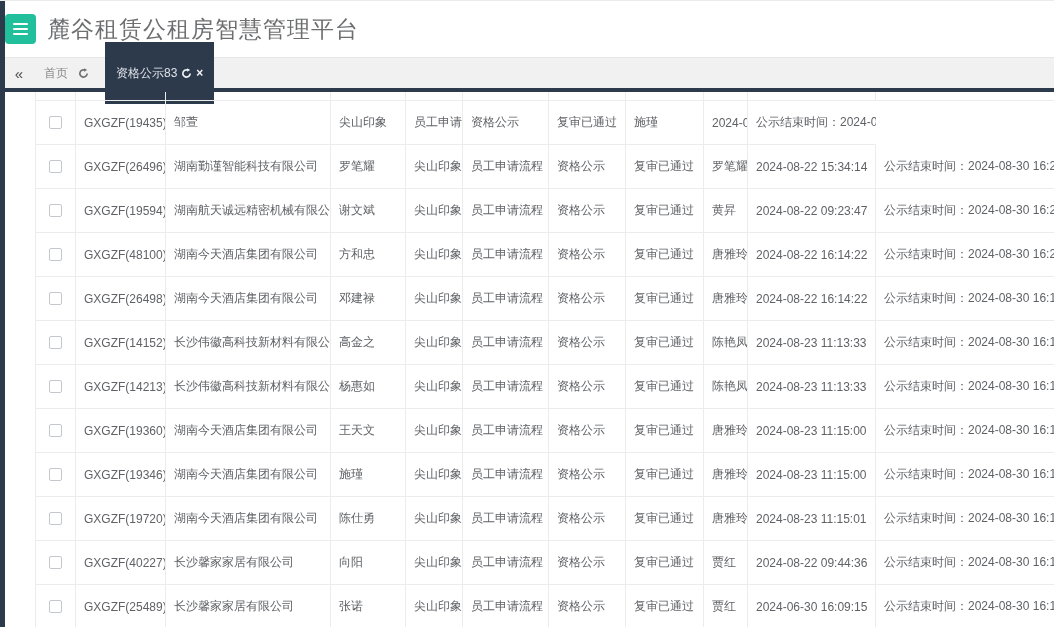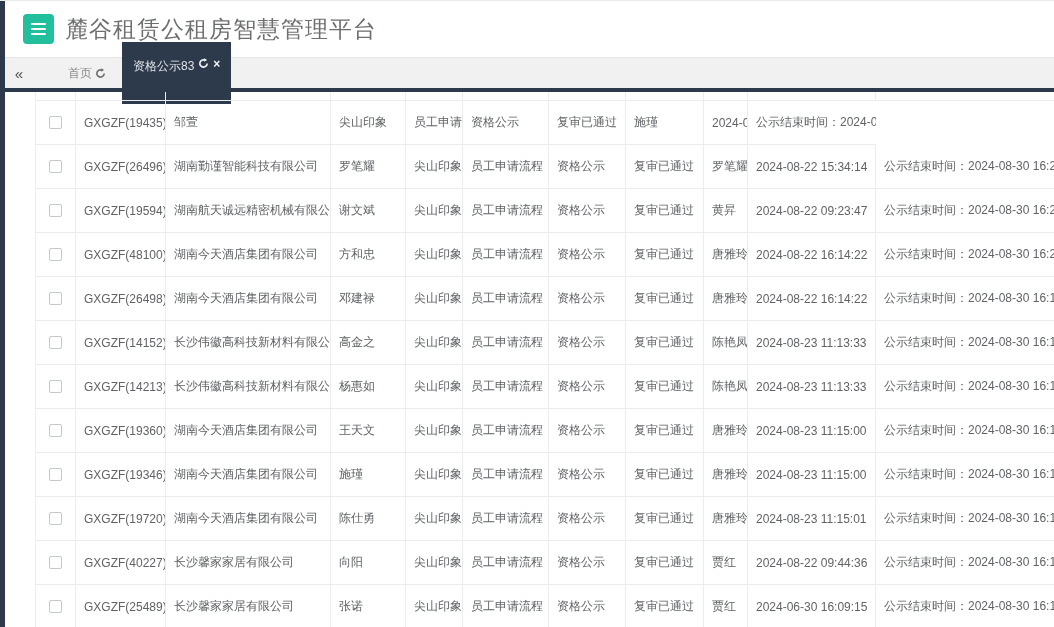--- a/index.html
+++ b/index.html
@@ -6,35 +6,35 @@
   body{
     width:1054px;height:627px;overflow:hidden;position:relative;
     background:#ffffff;font-family:"Liberation Sans","DejaVu Sans",sans-serif;
     border-top:1px solid #ebebeb;box-sizing:border-box;
   }
   
   .left-strip{position:absolute;left:0;top:0;width:5px;height:627px;background:#2d3a4c;z-index:50;}
   .content{margin-left:5px;}
 
   
-  .app-header{height:56px;background:#fff;display:flex;align-items:center;padding-left:18px;}
+  .app-header{height:56px;background:#fff;display:flex;align-items:center;padding-left:0;}
   .menu-btn{
     width:31px;height:30px;border:none;border-radius:4px;background:#22bf9c;cursor:pointer;
     display:flex;flex-direction:column;justify-content:center;align-items:center;gap:3px;padding:0;
   }
   .menu-btn .bar{width:15px;height:2px;background:#ffffff;border-radius:1px;}
   .app-title{font-size:23px;color:#6d6e70;margin-left:11px;letter-spacing:1px;font-weight:500;}
 
   
   .tab-bar{height:30px;background:#f1f1f2;display:flex;align-items:center;border-top:1px solid #e7e7e8;}
   .collapse-arrows{width:28px;text-align:center;color:#4a4a4a;font-size:15px;cursor:pointer;user-select:none;}
-  .tab-home{display:flex;align-items:center;gap:3px;margin-left:27px;padding:0 8px;height:44px;
+  .tab-home{display:flex;align-items:center;gap:10px;margin-left:3px;padding:0 8px;height:44px;
     color:#8b8b8b;font-size:12px;cursor:pointer;}
   .tab-home .refresh-svg{color:#6f6f6f;}
-  .tab-active{display:flex;align-items:flex-start;gap:4px;margin-left:8px;padding:16px 11px;height:30px;
+  .tab-active{display:flex;align-items:center;gap:4px;margin-left:8px;padding:16px 11px;height:30px;
     background:#2d3a4c;color:#dfe3e8;font-size:12px;cursor:pointer;}
   .tab-active .refresh-svg{color:#f2f4f6;}
   .tab-close{color:#f2f4f6;font-weight:bold;font-size:12px;line-height:1;cursor:pointer;}
   .dark-line{height:4px;background:#2d3a4c;width:100%;}
 
   
   .table-wrap{margin-left:30px;width:1019px;border-left:1px solid #ececec;}
   .grid-row{
     display:grid;
     grid-template-columns:40px 90px 165px 75px 57px 86px 77px 78px 44px 128px 1fr;

